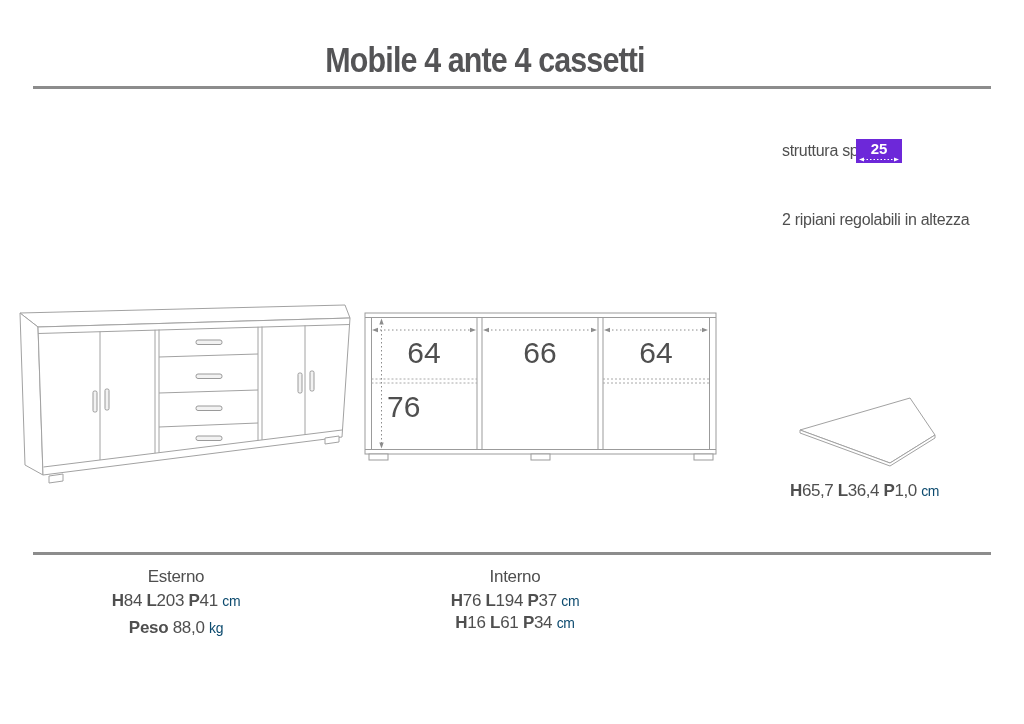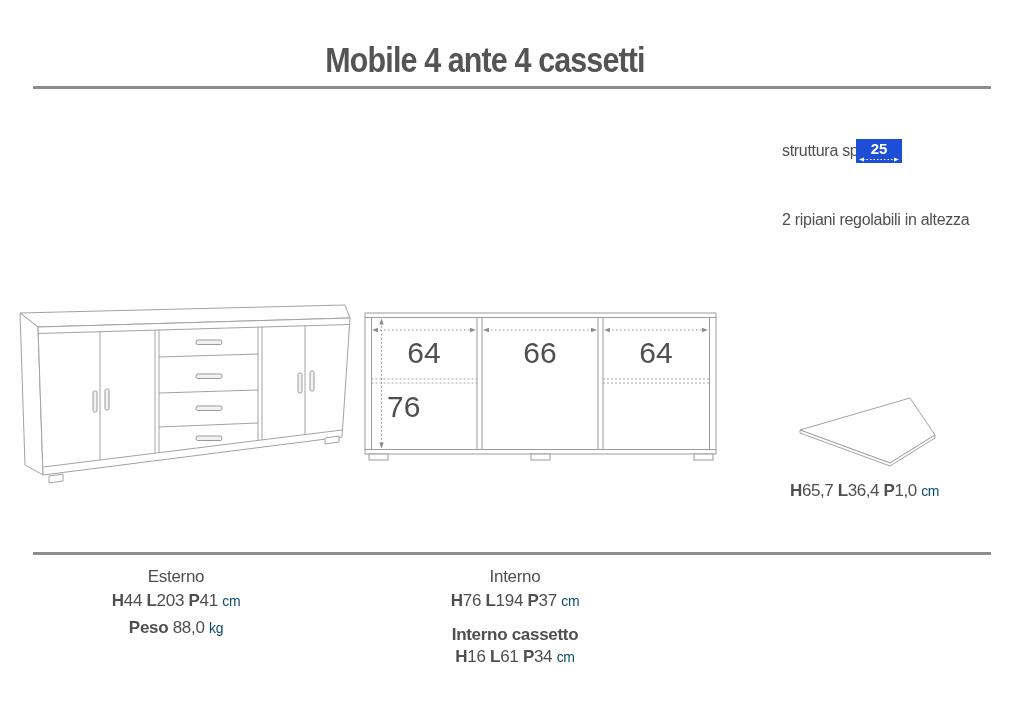--- a/index.html
+++ b/index.html
@@ -11,21 +11,21 @@
   .page-title{
     left:0;top:40px;width:970px;margin:0;text-align:center;
     font-size:35px;font-weight:bold;color:#545456;letter-spacing:-1px;
     transform:scaleX(0.87);transform-origin:50% 50%;
   }
   .rule{left:33px;width:958px;height:3px;background:#8c8c8c;}
   .rule-top{top:86px;}
   .rule-bottom{top:552px;}
   .struttura-label{left:782px;top:142px;font-size:16px;letter-spacing:-0.3px;}
   .badge{
-    left:856px;top:139px;width:46px;height:24px;background:#1d4ed8;color:#ffffff;
+    left:856px;top:139px;width:46px;height:24px;background:#6d28d9;color:#ffffff;
     font-size:15px;font-weight:bold;text-align:center;line-height:20px;
   }
   .badge svg{position:absolute;left:3px;bottom:1px;}
   .features{left:782px;top:209px;font-size:16px;line-height:21px;letter-spacing:-0.3px;}
   .shelf-label{left:790px;top:481px;font-size:17px;letter-spacing:-0.4px;white-space:nowrap;}
   .spec-col{top:567px;text-align:center;font-size:17px;letter-spacing:-0.3px;line-height:20px;}
   .spec-col-esterno{left:86px;width:180px;}
   .spec-col-interno{left:425px;width:180px;}
   .spec-title{font-weight:normal;}
   .spec-dims{margin-top:4px;white-space:nowrap;}
@@ -140,22 +140,21 @@
     <polygon points="10,38 120,6 145,43 100,71"></polygon>
     <polygon points="10,38 100,71 145,43 145,46 100,74 10,41"></polygon>
   </g>
 </svg>
 <div class="abs shelf-label"><span class="sb">H</span><span>65,7 </span><span class="sb">L</span><span>36,4 </span><span class="sb">P</span><span>1,0 </span><span class="su">cm</span></div>
 
 <div class="abs rule rule-bottom"></div>
 
 <div class="abs spec-col spec-col-esterno">
   <div class="spec-title">Esterno</div>
-  <div class="spec-dims"><span class="sb">H</span><span>44 </span><span class="sb">L</span><span>203 </span><span class="sb">P</span><span>41 </span><span class="su">cm</span></div>
+  <div class="spec-dims"><span class="sb">H</span><span>84 </span><span class="sb">L</span><span>203 </span><span class="sb">P</span><span>41 </span><span class="su">cm</span></div>
   <div class="spec-peso"><span class="sb">Peso</span><span> 88,0 </span><span class="su">kg</span></div>
 </div>
 
 <div class="abs spec-col spec-col-interno">
   <div class="spec-title">Interno</div>
   <div class="spec-dims"><span class="sb">H</span><span>76 </span><span class="sb">L</span><span>194 </span><span class="sb">P</span><span>37 </span><span class="su">cm</span></div>
-  <div class="spec-title-2">Interno cassetto</div>
   <div class="spec-dims-2"><span class="sb">H</span><span>16 </span><span class="sb">L</span><span>61 </span><span class="sb">P</span><span>34 </span><span class="su">cm</span></div>
 </div>
 
 </body></html>

